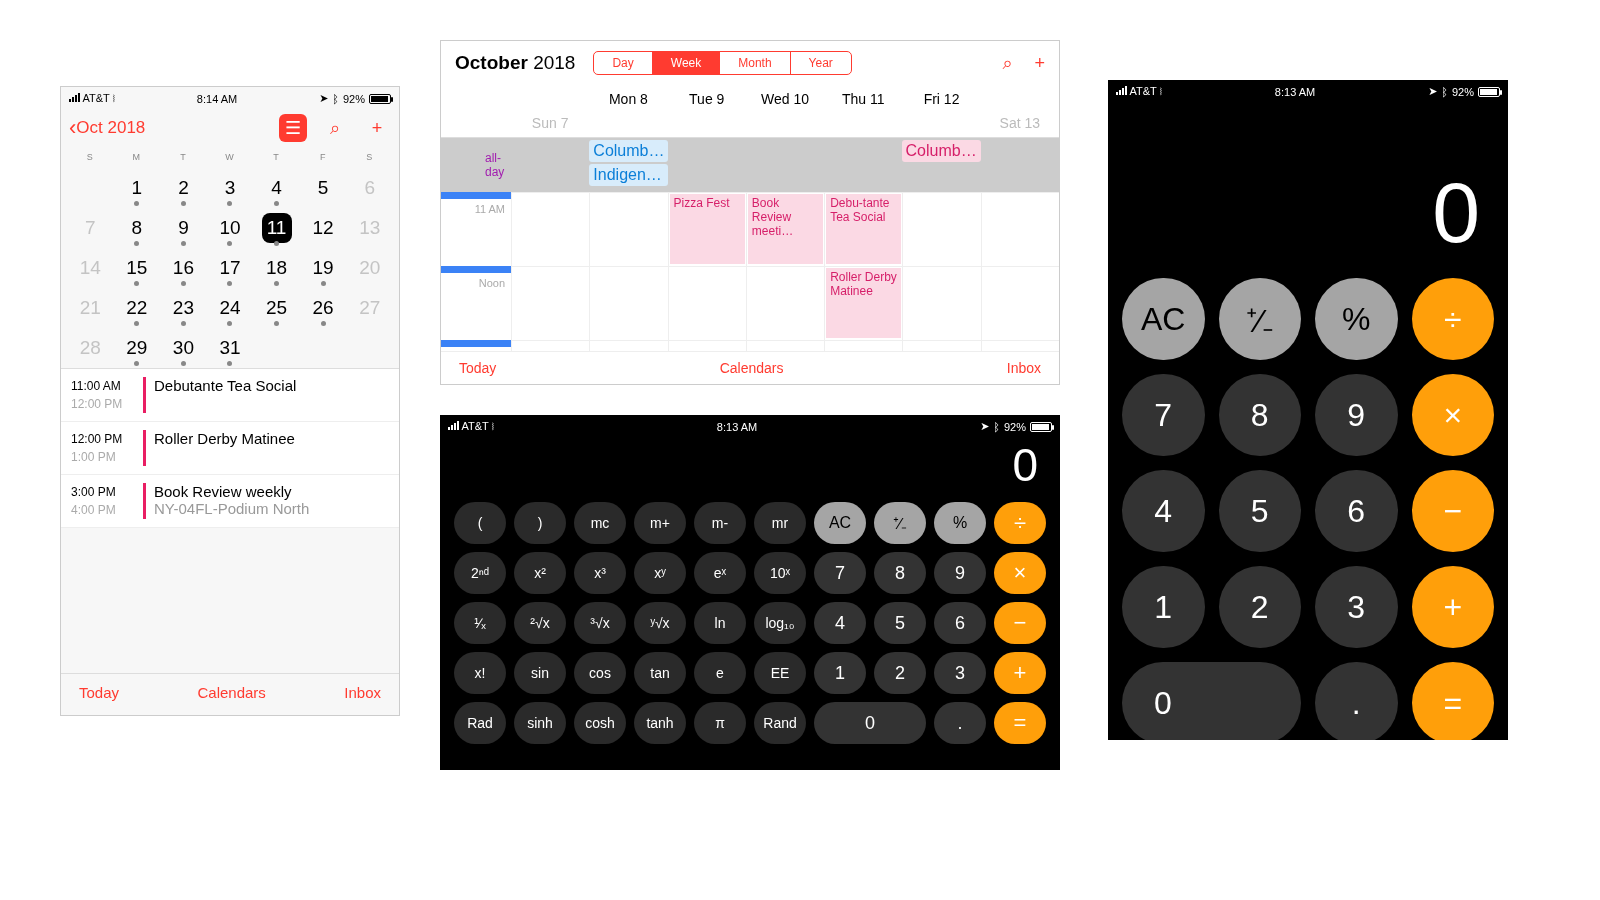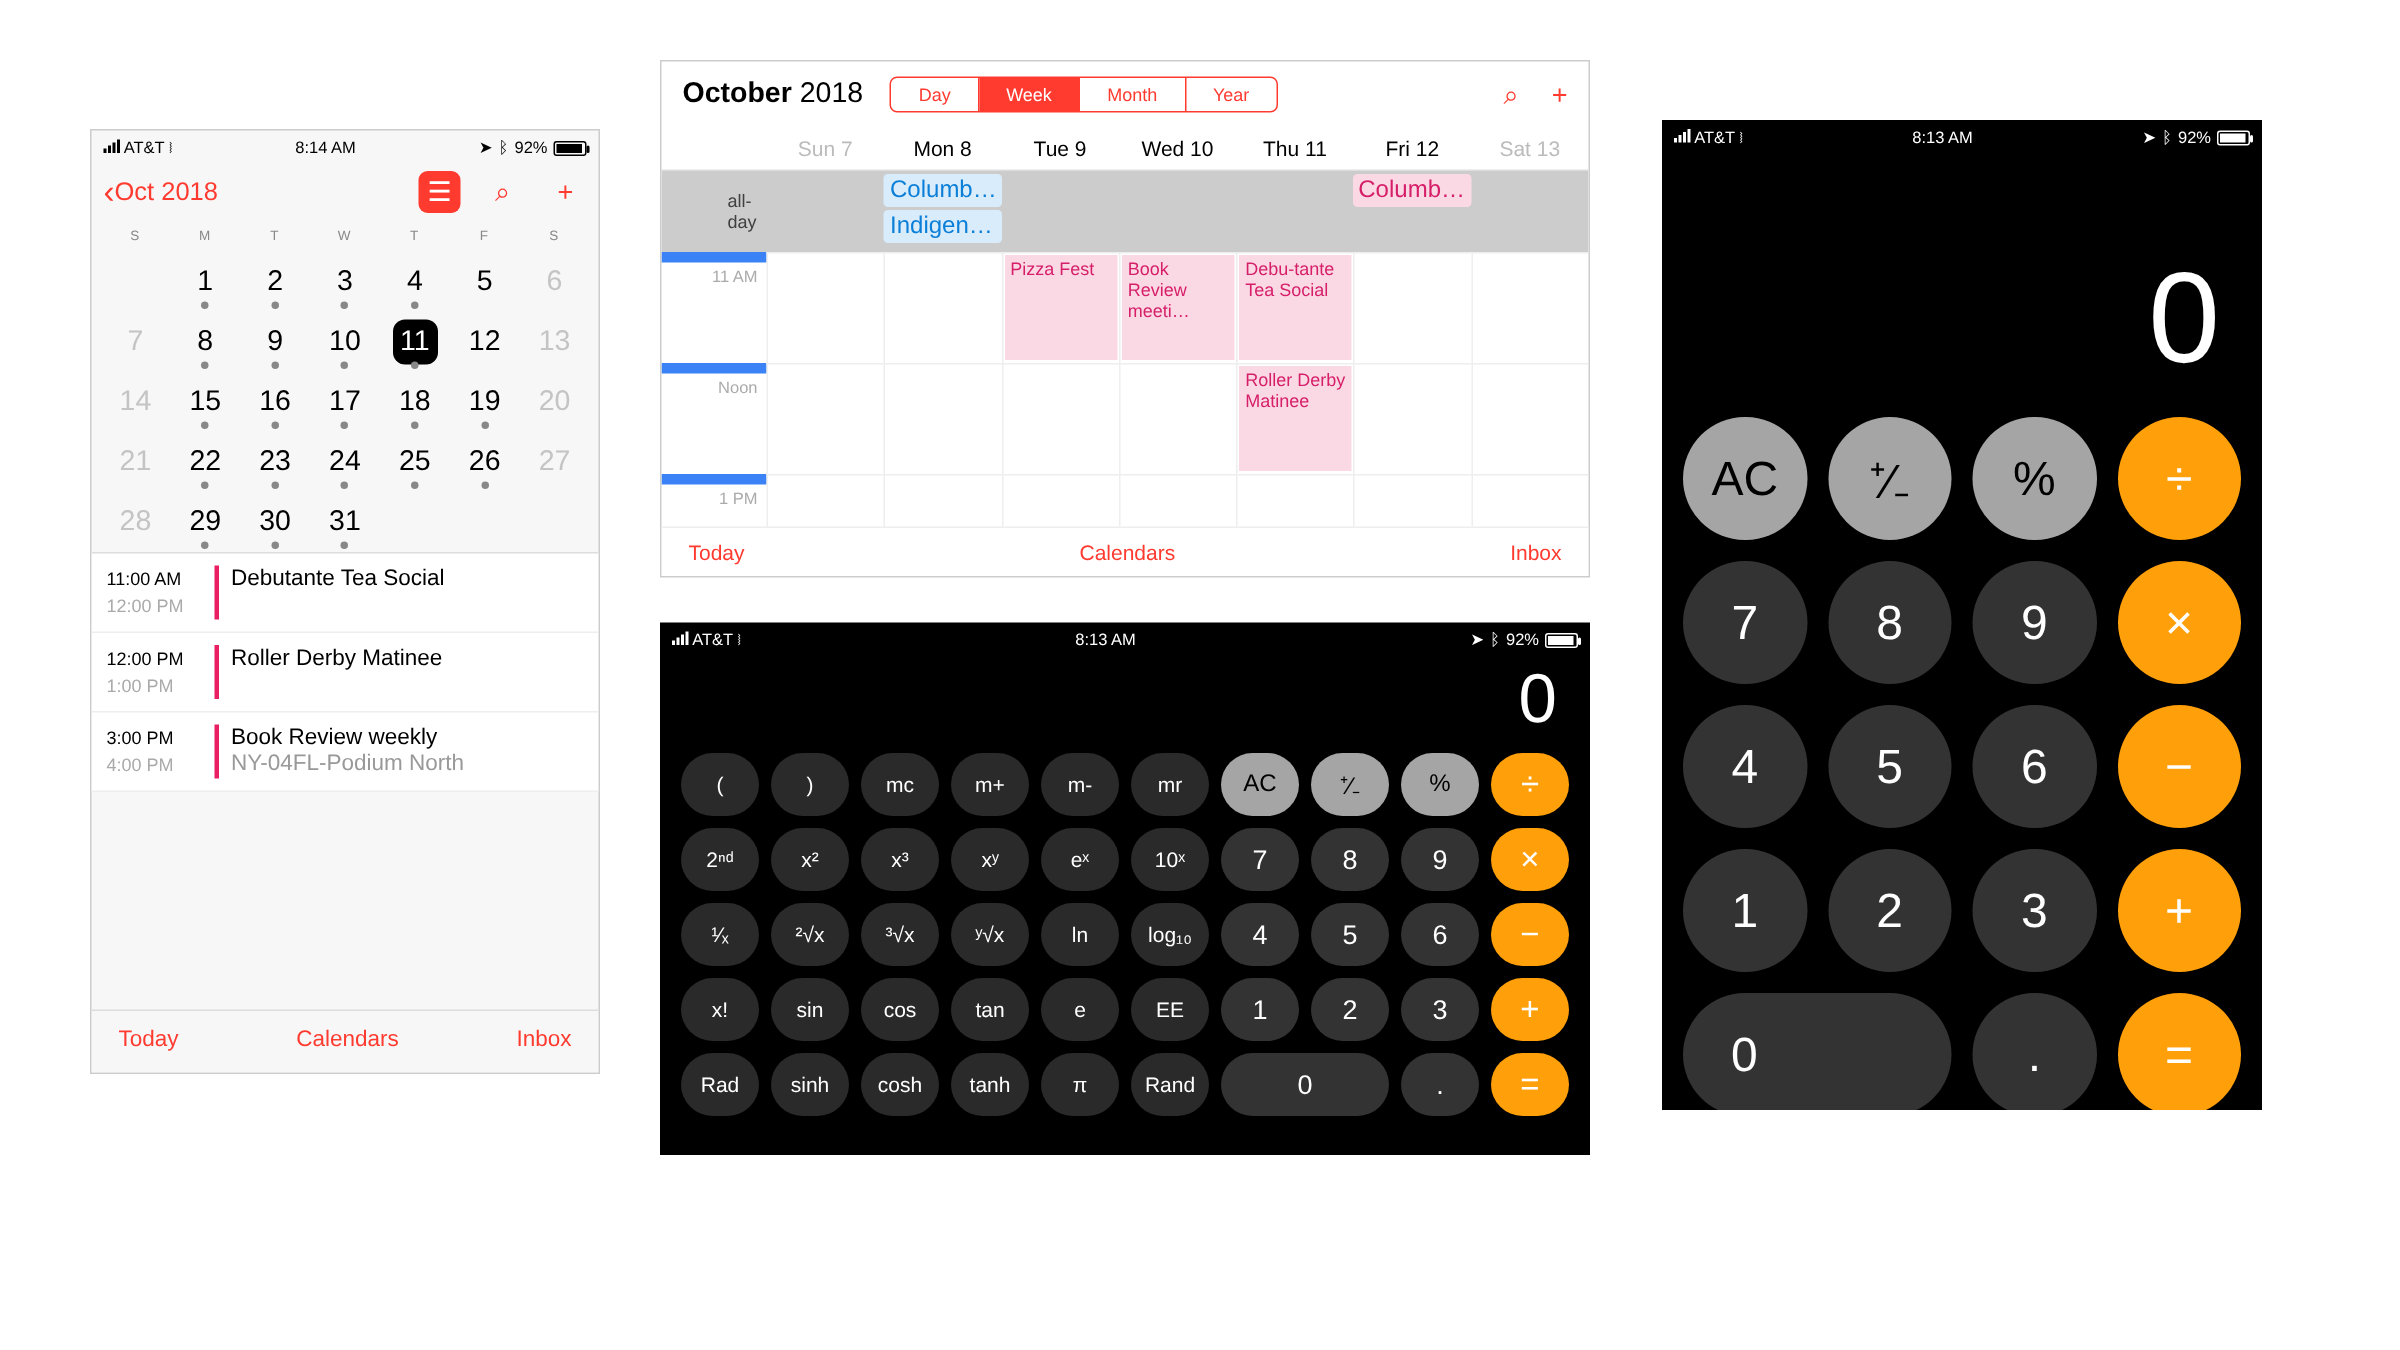--- a/index.html
+++ b/index.html
@@ -34,23 +34,23 @@
   #ipad-cal { left: 440px; top: 40px; width: 620px; height: 345px; }
   #ipad-cal .head { display:flex; align-items:center; padding:10px 14px; gap:18px; }
   #ipad-cal .title { font-size:19px; }
   #ipad-cal .seg { display:flex; border:1px solid #ff3b30; border-radius:5px; overflow:hidden; font-size:12px; }
   #ipad-cal .seg div { padding:4px 18px; color:#ff3b30; border-right:1px solid #ff3b30; }
   #ipad-cal .seg div:last-child { border-right:none; }
   #ipad-cal .seg .active { background:#ff3b30; color:#fff; }
   #ipad-cal .right-icons { margin-left:auto; display:flex; gap:22px; color:#ff3b30; font-size:18px; }
   .wk-days { display:grid; grid-template-columns:70px repeat(7,1fr); text-align:center; font-size:14px; border-bottom:1px solid #ddd; }
   .wk-days div { padding:6px 0; }
-  .wk-days .past, .wk-days .fut { color:#bbb; }
+  .wk-days .past, .wk-days .fut { color:#bbb;margin-top:24px; }
   .allday { display:grid; grid-template-columns:70px repeat(7,1fr); background:#ccc; font-size:12px; min-height:54px; }
-  .allday .lbl { display:flex; align-items:center; justify-content:center; color:#404040;margin-left:44px; }
+  .allday .lbl { display:flex; align-items:center; justify-content:center; color:#a21caf;margin-left:44px; }
   .chip { margin:2px; padding:2px 4px; border-radius:3px; font-size:16px; overflow:hidden; white-space:nowrap; text-overflow:ellipsis; }
   .chip.blue { background:#d8ecfb; color:#0b7fd8; }
   .chip.pink { background:#fbd9e4; color:#d61f69; }
   .wk-grid { position:relative; display:grid; grid-template-columns:70px repeat(7,1fr); font-size:11px; color:#aaa; }
   .wk-grid .timecol { padding:4px 6px; text-align:right; height:74px; border-top:7px solid #3b82f6; }
   .wk-grid .hcell { border-left:1px solid #eee; border-top:1px solid #eee; position:relative; }
   .evt { position:absolute; left:0; right:0; margin:1px; background:#fbd9e4; color:#d61f69; font-size:12px; padding:2px 4px; overflow:hidden; line-height:14px; }
   #ipad-cal .footer { position:absolute; bottom:0; left:0; right:0; display:flex; justify-content:space-between; padding:8px 18px; color:#ff3b30; font-size:14px; background:#fff; border-top:1px solid #eee; }
 
   

